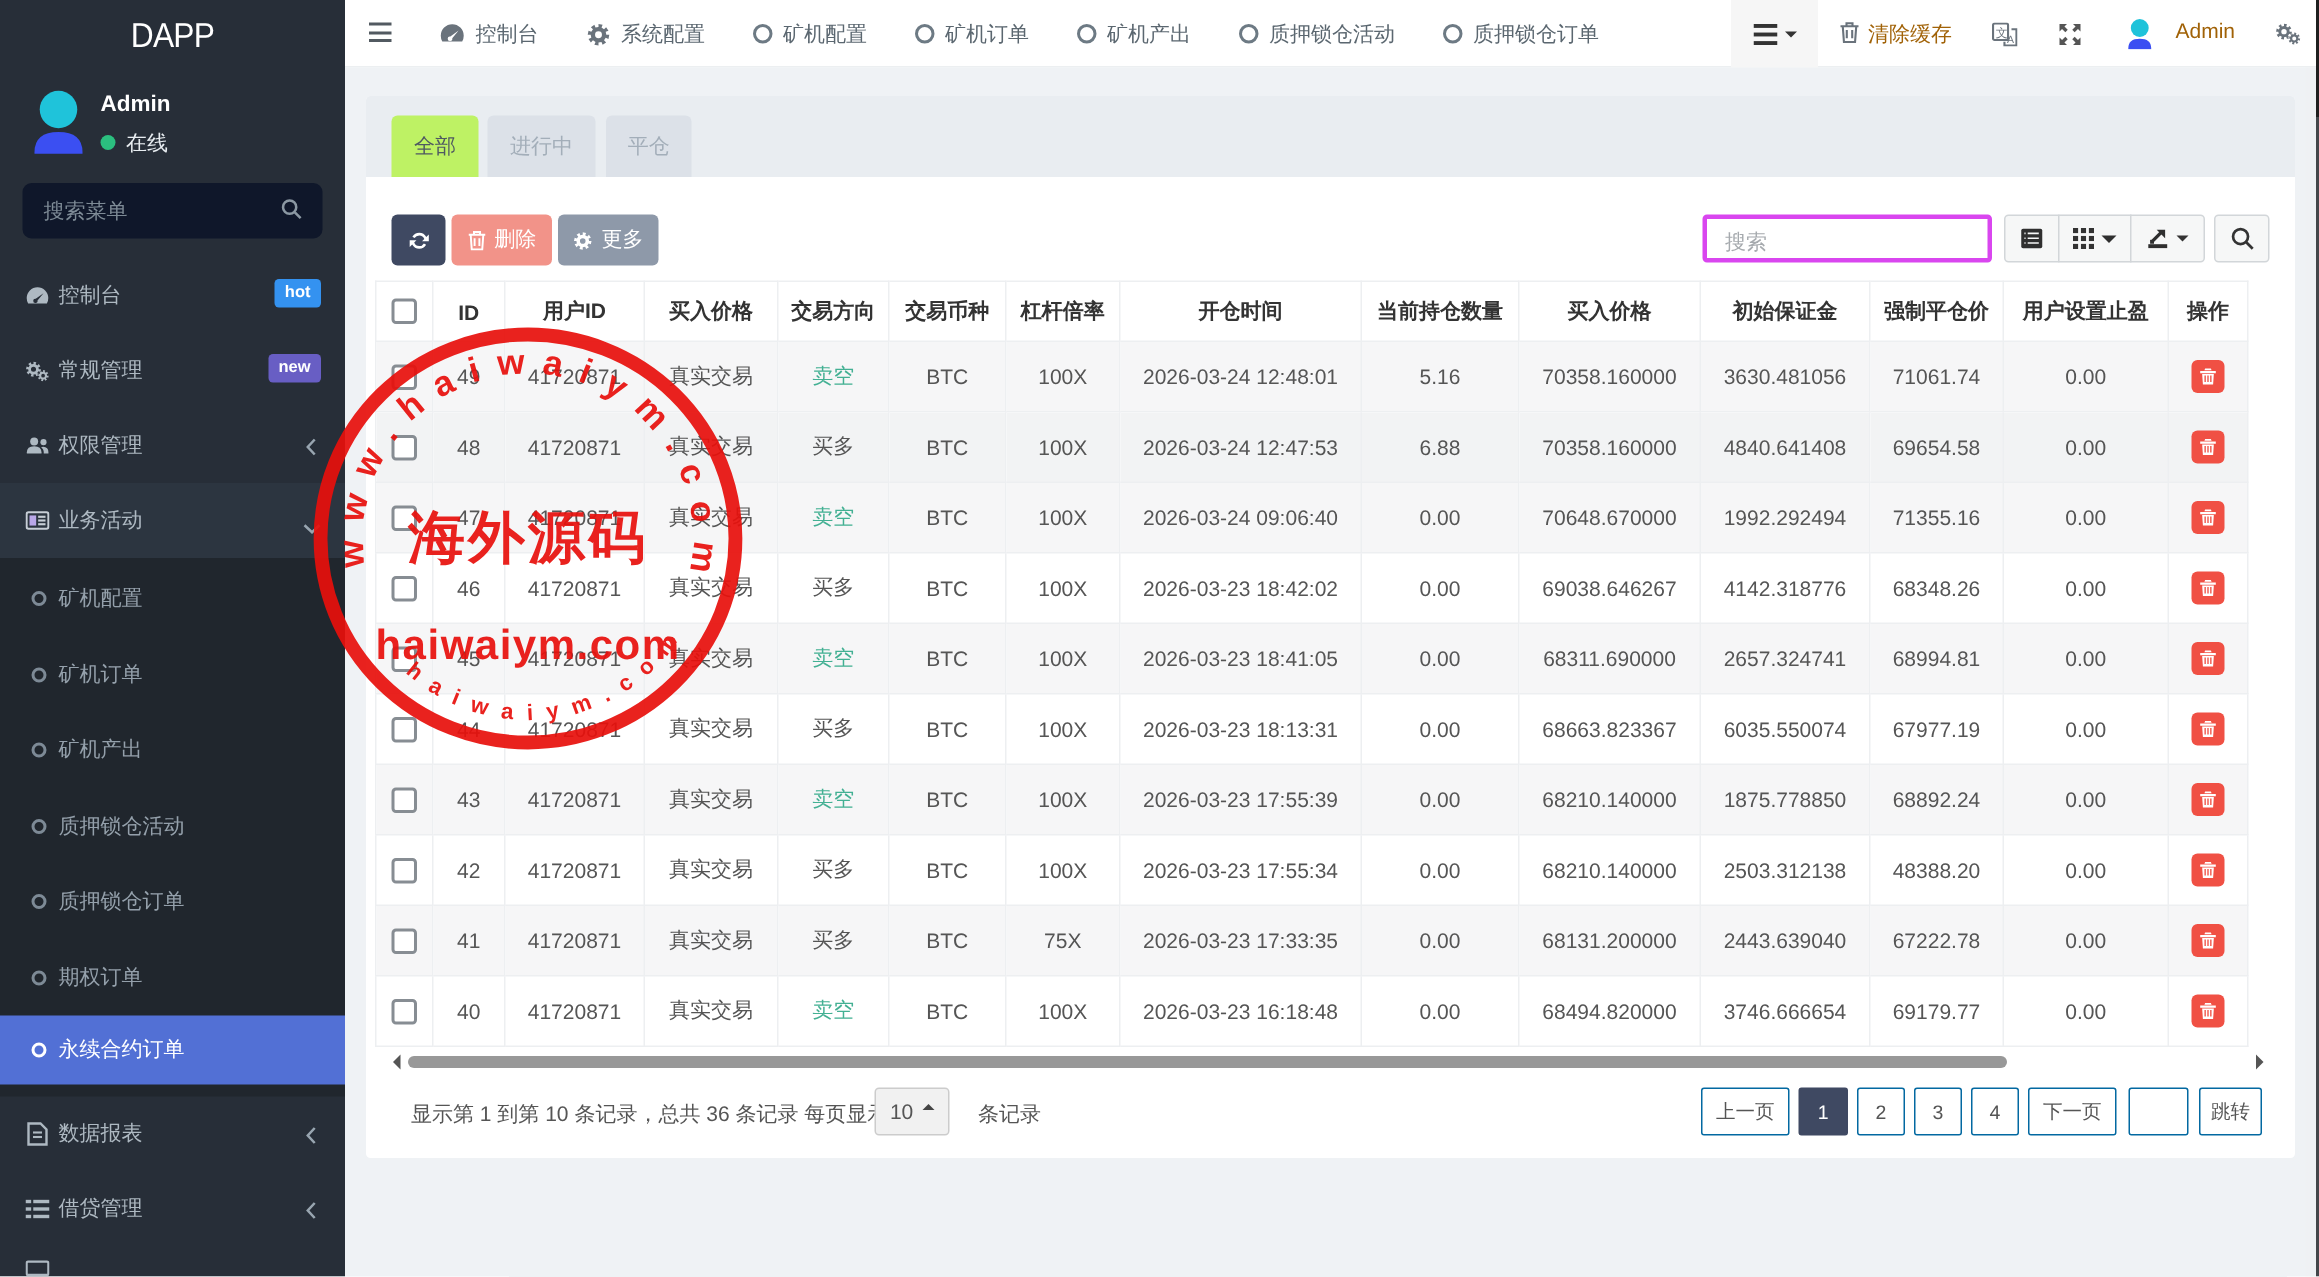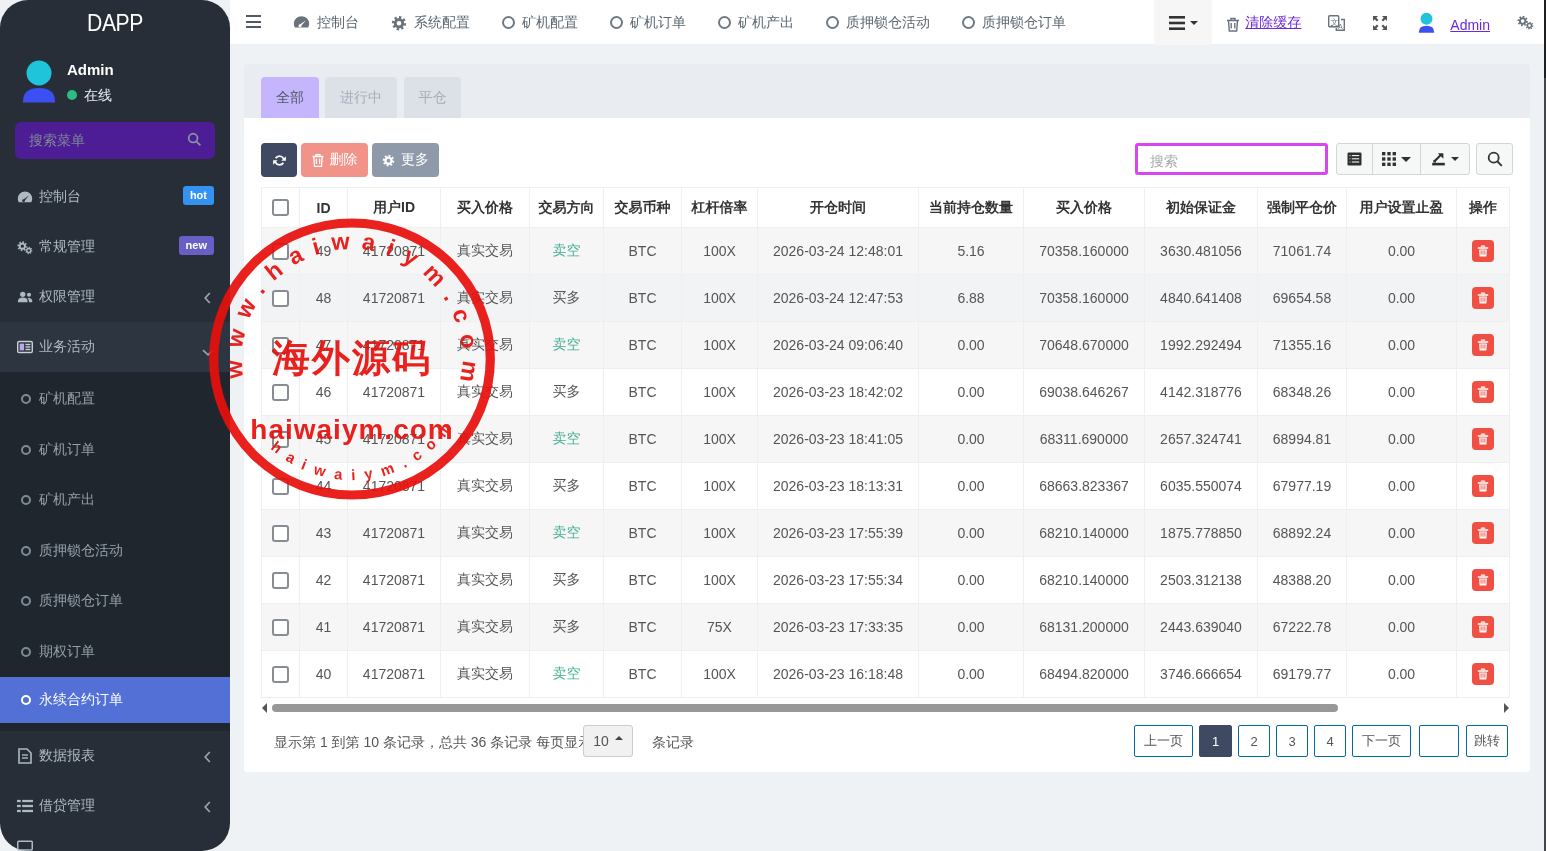--- a/index.html
+++ b/index.html
@@ -1,27 +1,27 @@
 <!DOCTYPE html>
 <html lang="zh"><head>
 <meta charset="utf-8">
 <style>
 * { margin:0; padding:0; box-sizing:border-box; }
 html,body { width:1546px; height:851px; overflow:hidden; }
 body { font-family:"Liberation Sans", sans-serif; background:#eff2f5; position:relative; font-size:14px; color:#555; }
 
 
-#sidebar { position:absolute; left:0; top:0; width:230px; height:851px; background:#272e38; color:#b0bcc5; z-index:5;border-radius:28px; }
+#sidebar { position:absolute; left:0; top:0; width:230px; height:851px; background:#272e38; color:#b0bcc5; z-index:5; }
 .brand { height:46px; display:flex; align-items:center; justify-content:center; color:#fff; font-size:23px; font-weight:normal; letter-spacing:-0.5px; transform:scaleX(0.92); }
 .userpanel { position:relative; height:70px; margin-top:10px; }
 .avatar-svg { position:absolute; left:17px; top:3px; }
 .uname { position:absolute; left:67px; top:5px; color:#fff; font-weight:bold; font-size:15px; }
 .ustatus { position:absolute; left:67px; top:31px; color:#e8edf1; font-size:14px; }
 .ustatus .dot { display:inline-block; width:10px; height:10px; border-radius:50%; background:#2bbf7f; margin-right:7px; }
-.sidesearch { position:absolute; left:15px; top:122px; width:200px; height:37px; background:#4c1d95; border-radius:6px; color:#7d8a95; font-size:14px; line-height:37px; padding-left:14px; }
+.sidesearch { position:absolute; left:15px; top:122px; width:200px; height:37px; background:#0f172a; border-radius:6px; color:#7d8a95; font-size:14px; line-height:37px; padding-left:14px; }
 .sidesearch svg { position:absolute; right:13px; top:10px; }
 #menu { position:absolute; top:172px; left:0; width:230px; }
 .mitem { position:relative; height:50px; display:flex; align-items:center; padding-left:17px; color:#aeb9c2; font-size:14px; }
 .mitem .micon { width:16px; margin-right:6px; display:flex; justify-content:center; }
 .badge { position:absolute; right:16px; top:14px; font-size:11px; font-weight:bold; color:#fff; border-radius:3px; padding:3px 7px 4px; }
 .badge.hot { background:#3492f0; }
 .badge.new { background:#685ec4; }
 .chev { position:absolute; right:19px; top:19px; }
 .mitem.parent { background:#2c3540; height:50px; }
 #submenu { background:#20262d; padding-top:2px; padding-bottom:8px; }
@@ -33,47 +33,47 @@
 
 #navbar { position:absolute; left:230px; top:0; width:1316px; height:45px; background:#fff; z-index:4; border-bottom:1px solid #eceff1; }
 .hamb { position:absolute; left:16px; top:15px; width:15px; height:14px; }
 .hamb div { height:2px; background:#525a61; margin-bottom:3.6px; }
 .navitems { position:absolute; left:47px; top:0; height:45px; display:flex; }
 .nitem { display:flex; align-items:center; padding:0 16px; color:#5b6770; font-size:14px; }
 .nitem svg, .nitem .oc { margin-right:7px; }
 .oc { width:13px; height:13px; border:2px solid #6d7a84; border-radius:50%; display:inline-block; }
 .navright { position:absolute; right:0; top:0; height:45px; display:flex; align-items:center; }
 .nrbox { height:45px; width:58px; background:#f6f6f6; display:flex; align-items:center; justify-content:center; }
-.nritem { display:flex; align-items:flex-end; color:#6d28d9; font-size:14px;text-decoration:underline; }
+.nritem { display:flex; align-items:flex-start; color:#a16207; font-size:14px; }
 
 
 #card { position:absolute; left:244px; top:64px; width:1286px; height:708px; background:#fff; border-radius:3px; z-index:1; }
 #tabstrip { position:absolute; left:0; top:0; width:1286px; height:54px; background:#e9edf1; border-radius:3px 3px 0 0; }
 .tab { position:absolute; top:13px; height:41px; line-height:41px; text-align:center; font-size:14px; border-radius:4px 4px 0 0; }
-.tab.active { background:#c4b5fd; color:#4f5962; }
+.tab.active { background:#bef264; color:#4f5962; }
 .tab.idle { background:#dce1e8; color:#a3aeb9; }
 
 .toolbar { position:absolute; top:79px; left:17px; right:0; height:34px; }
 .btn { display:inline-flex; align-items:center; justify-content:center; height:34px; border-radius:4px; color:#fff; font-size:14px; vertical-align:top; }
 .btn.refresh { width:36px; background:#3f4962; margin-right:4px; }
 .btn.del { width:67px; background:#f29389; margin-right:4px; }
 .btn.more { width:67px; background:#8e99a9; }
 .btn svg { margin-right:0; }
 .btn.del svg, .btn.more svg { margin-right:6px; }
 .srchinput { position:absolute; right:202px; top:0; width:193px; height:32px; border:3px solid #d946ef; border-radius:3px; color:#a6aaae; font-size:14px; line-height:30px; padding-left:12px; background:#fff; }
 .bgroup { position:absolute; right:60px; top:0; height:32px; display:flex; }
 .gbtn { height:32px; border:1px solid #d2d6d9; background:#f6f7f7; display:flex; align-items:center; justify-content:center; margin-left:-1px; }
 .gbtn.first { border-radius:3px 0 0 3px; margin-left:0; }
 .gbtn.last { border-radius:0 3px 3px 0; }
 .gbtn .caret { margin-left:5px; }
 .sbtn { position:absolute; right:17px; top:0; width:37px; height:32px; border:1px solid #d2d6d9; border-radius:3px; background:#f6f7f7; display:flex; align-items:center; justify-content:center; }
 .gearpath { fill-rule:evenodd; }
 
 
-#tablewrap { position:absolute; left:17px; top:123px; width:1248px; }
+#tablewrap { position:absolute; left:6px; top:123px; width:1248px; }
 table { border-collapse:collapse; table-layout:fixed; width:1248px; }
 th, td { border:1px solid #edeff1; text-align:center; vertical-align:middle; overflow:hidden; white-space:nowrap; }
 th { height:40px; font-size:14px; color:#333; background:#fff; }
 td { height:47px; font-size:14px; color:#555; }
 tr.stripe td { background:#f6f6f7; }
 tr.open2 td { background:#f2f3f4; }
 td.opcell, th.opcell { border-left:1px solid #e4e7ea; }
 .sell { color:#43b093; }
 .cbox { display:inline-block; width:17px; height:17px; border:2px solid #878d93; border-radius:3px; background:#fff; vertical-align:middle; }
 .delbtn { display:inline-flex; width:22px; height:22px; background:#f05044; border-radius:4px; align-items:center; justify-content:center; }

